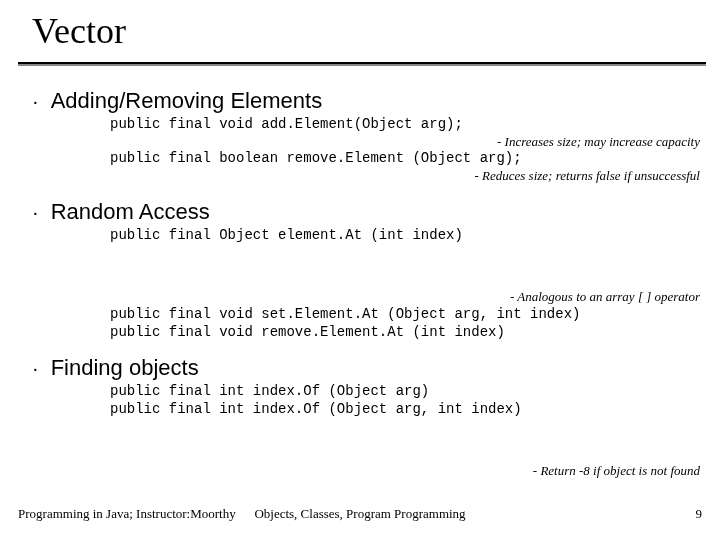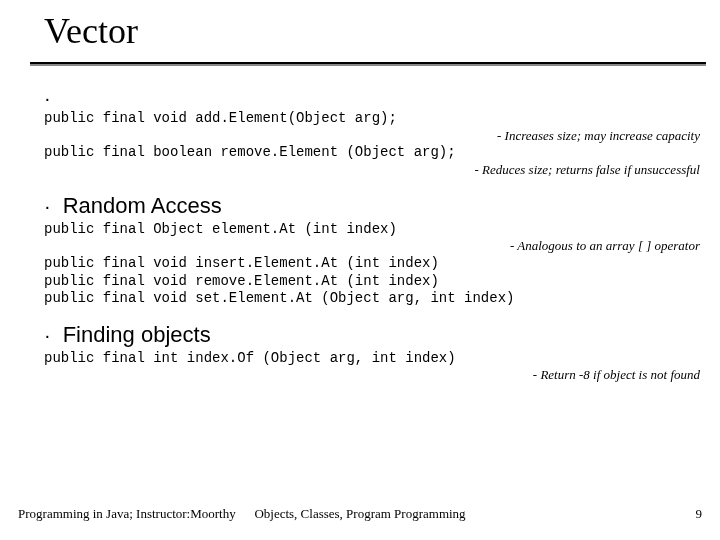--- a/index.html
+++ b/index.html
@@ -7,21 +7,21 @@
     width: 720px;
     height: 540px;
     background: #ffffff;
     font-family: Arial, Helvetica, sans-serif;
     position: relative;
     overflow: hidden;
   }
   .slide {
     width: 100%;
     height: 100%;
-    padding: 10px 0 0 16px;
+    padding: 10px 0 0 4px;
     position: relative;
   }
   .title {
     font-family: "Times New Roman", Times, serif;
     font-size: 36px;
     font-weight: normal;
     padding: 0 0 6px 28px;
     color: #000;
   }
   .title-underline {
@@ -46,39 +46,41 @@
     line-height: 1;
     margin-right: 12px;
     color: #000;
   }
   .section-title {
     font-family: Arial, Helvetica, sans-serif;
     font-size: 22px;
     color: #000;
   }
   .code-block {
+    margin-left: 78px;
     font-family: "Courier New", Courier, monospace;
     font-size: 14px;
     line-height: 1.25;
     color: #000;
   }
   .code-line {
     white-space: pre;
   }
   .note {
     margin-left: 92px;
     font-family: "Times New Roman", Times, serif;
     font-style: italic;
     font-size: 13px;
     color: #000;
     line-height: 1.3;
     text-align: right;
   }
   .note-left {
     margin-left: 78px;
+    margin-top: 45px;
   }
   .footer {
     position: absolute;
     bottom: 18px;
     left: 0;
     width: 100%;
     padding: 0 18px;
     display: flex;
     justify-content: space-between;
     align-items: baseline;
@@ -97,44 +99,45 @@
 
 <div class="slide">
   <div class="title">Vector</div>
   <div class="title-underline"></div>
 
   <div class="content">
 
     <div class="section">
       <div class="section-header">
         <span class="bullet">·</span>
+        <span class="section-title">Adding/Removing Elements</span>
       </div>
       <div class="code-block"><span class="code-line">public final void add.Element(Object arg);</span></div>
       <div class="note">- Increases size; may increase capacity</div>
       <div class="code-block"><span class="code-line">public final boolean remove.Element (Object arg);</span></div>
       <div class="note">- Reduces size; returns false if unsuccessful</div>
     </div>
 
     <div class="section">
       <div class="section-header">
         <span class="bullet">·</span>
         <span class="section-title">Random Access</span>
       </div>
       <div class="code-block"><span class="code-line">public final Object element.At (int index)</span></div>
       <div class="note note-left">- Analogous to an array [ ] operator</div>
-      <div class="code-block"><span class="code-line">public final void insert.Element.At (int index)</span></div>
+      <div class="code-block"><span class="code-line">public final void set.Element.At (Object arg, int index)</span></div>
       <div class="code-block"><span class="code-line">public final void remove.Element.At (int index)</span></div>
-      <div class="code-block"><span class="code-line">public final void set.Element.At (Object arg, int index)</span></div>
     </div>
 
     <div class="section">
       <div class="section-header">
         <span class="bullet">·</span>
         <span class="section-title">Finding objects</span>
       </div>
+      <div class="code-block"><span class="code-line">public final int index.Of (Object arg)</span></div>
       <div class="code-block"><span class="code-line">public final int index.Of (Object arg, int index)</span></div>
       <div class="note note-left">- Return -8 if object is not found</div>
     </div>
 
   </div>
 
   <div class="footer">
     <span>Programming in Java; Instructor:Moorthy</span>
     <span class="footer-center">Objects, Classes, Program Programming</span>
     <span>9</span>

